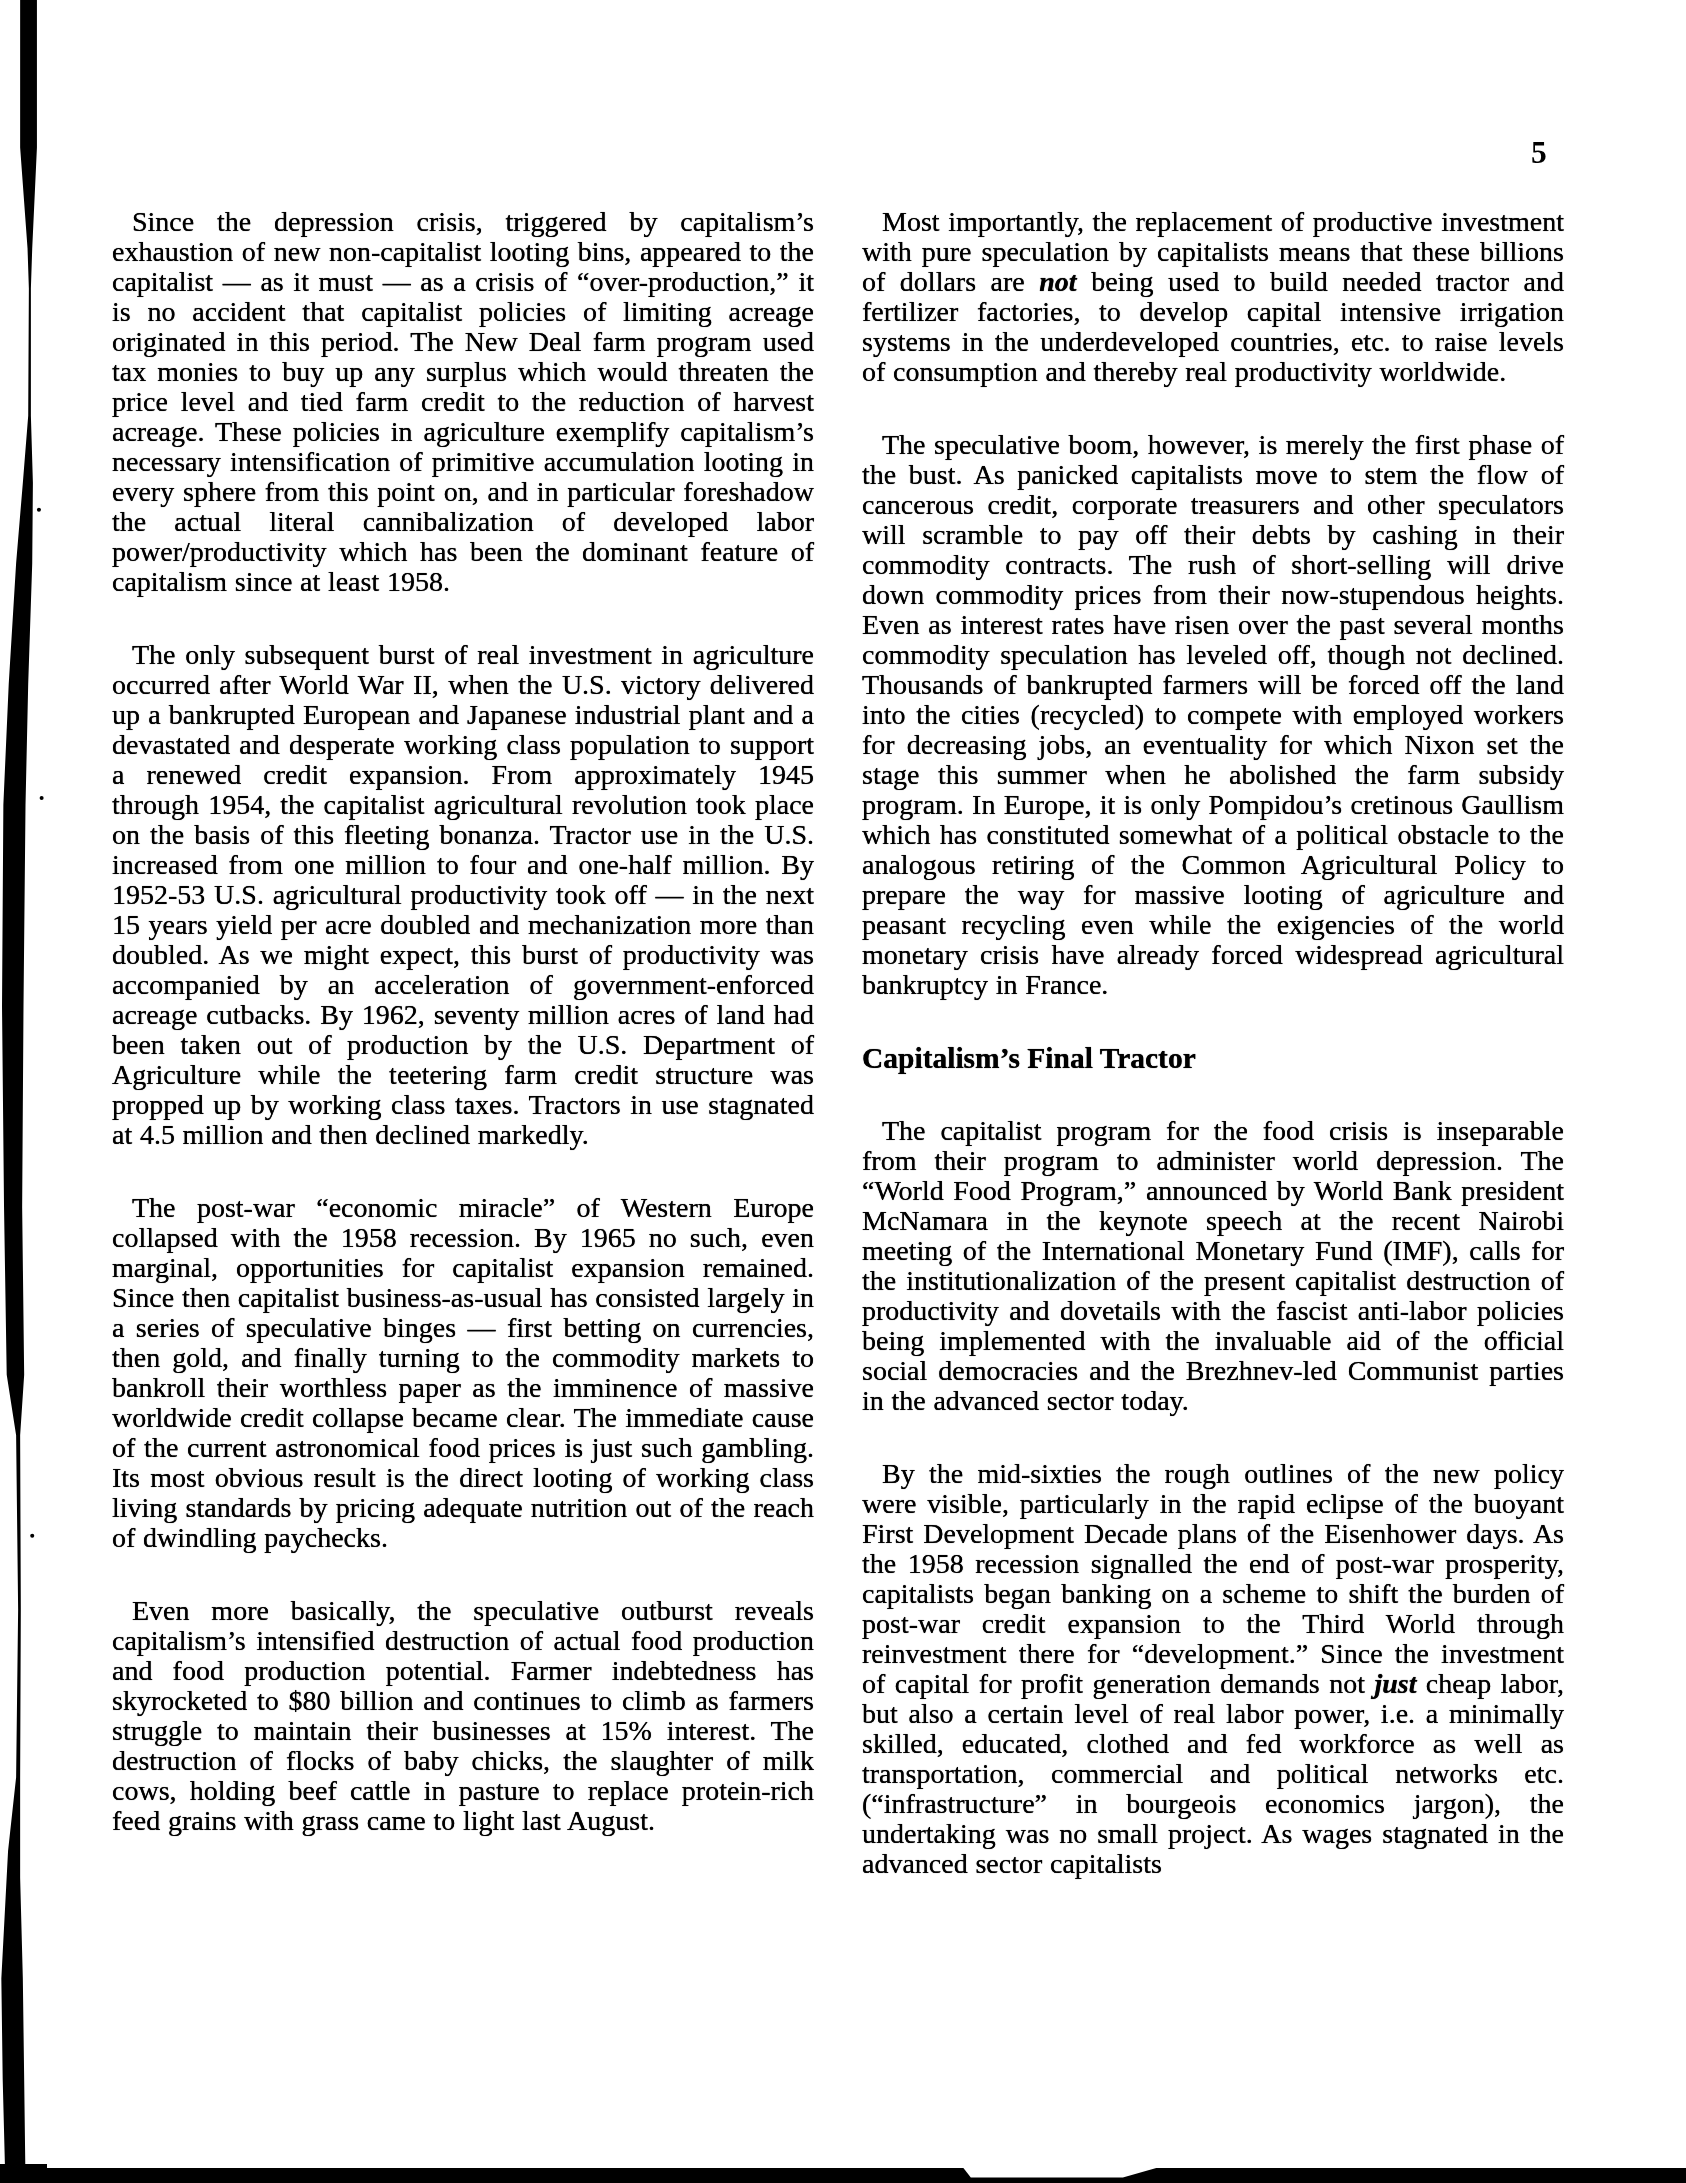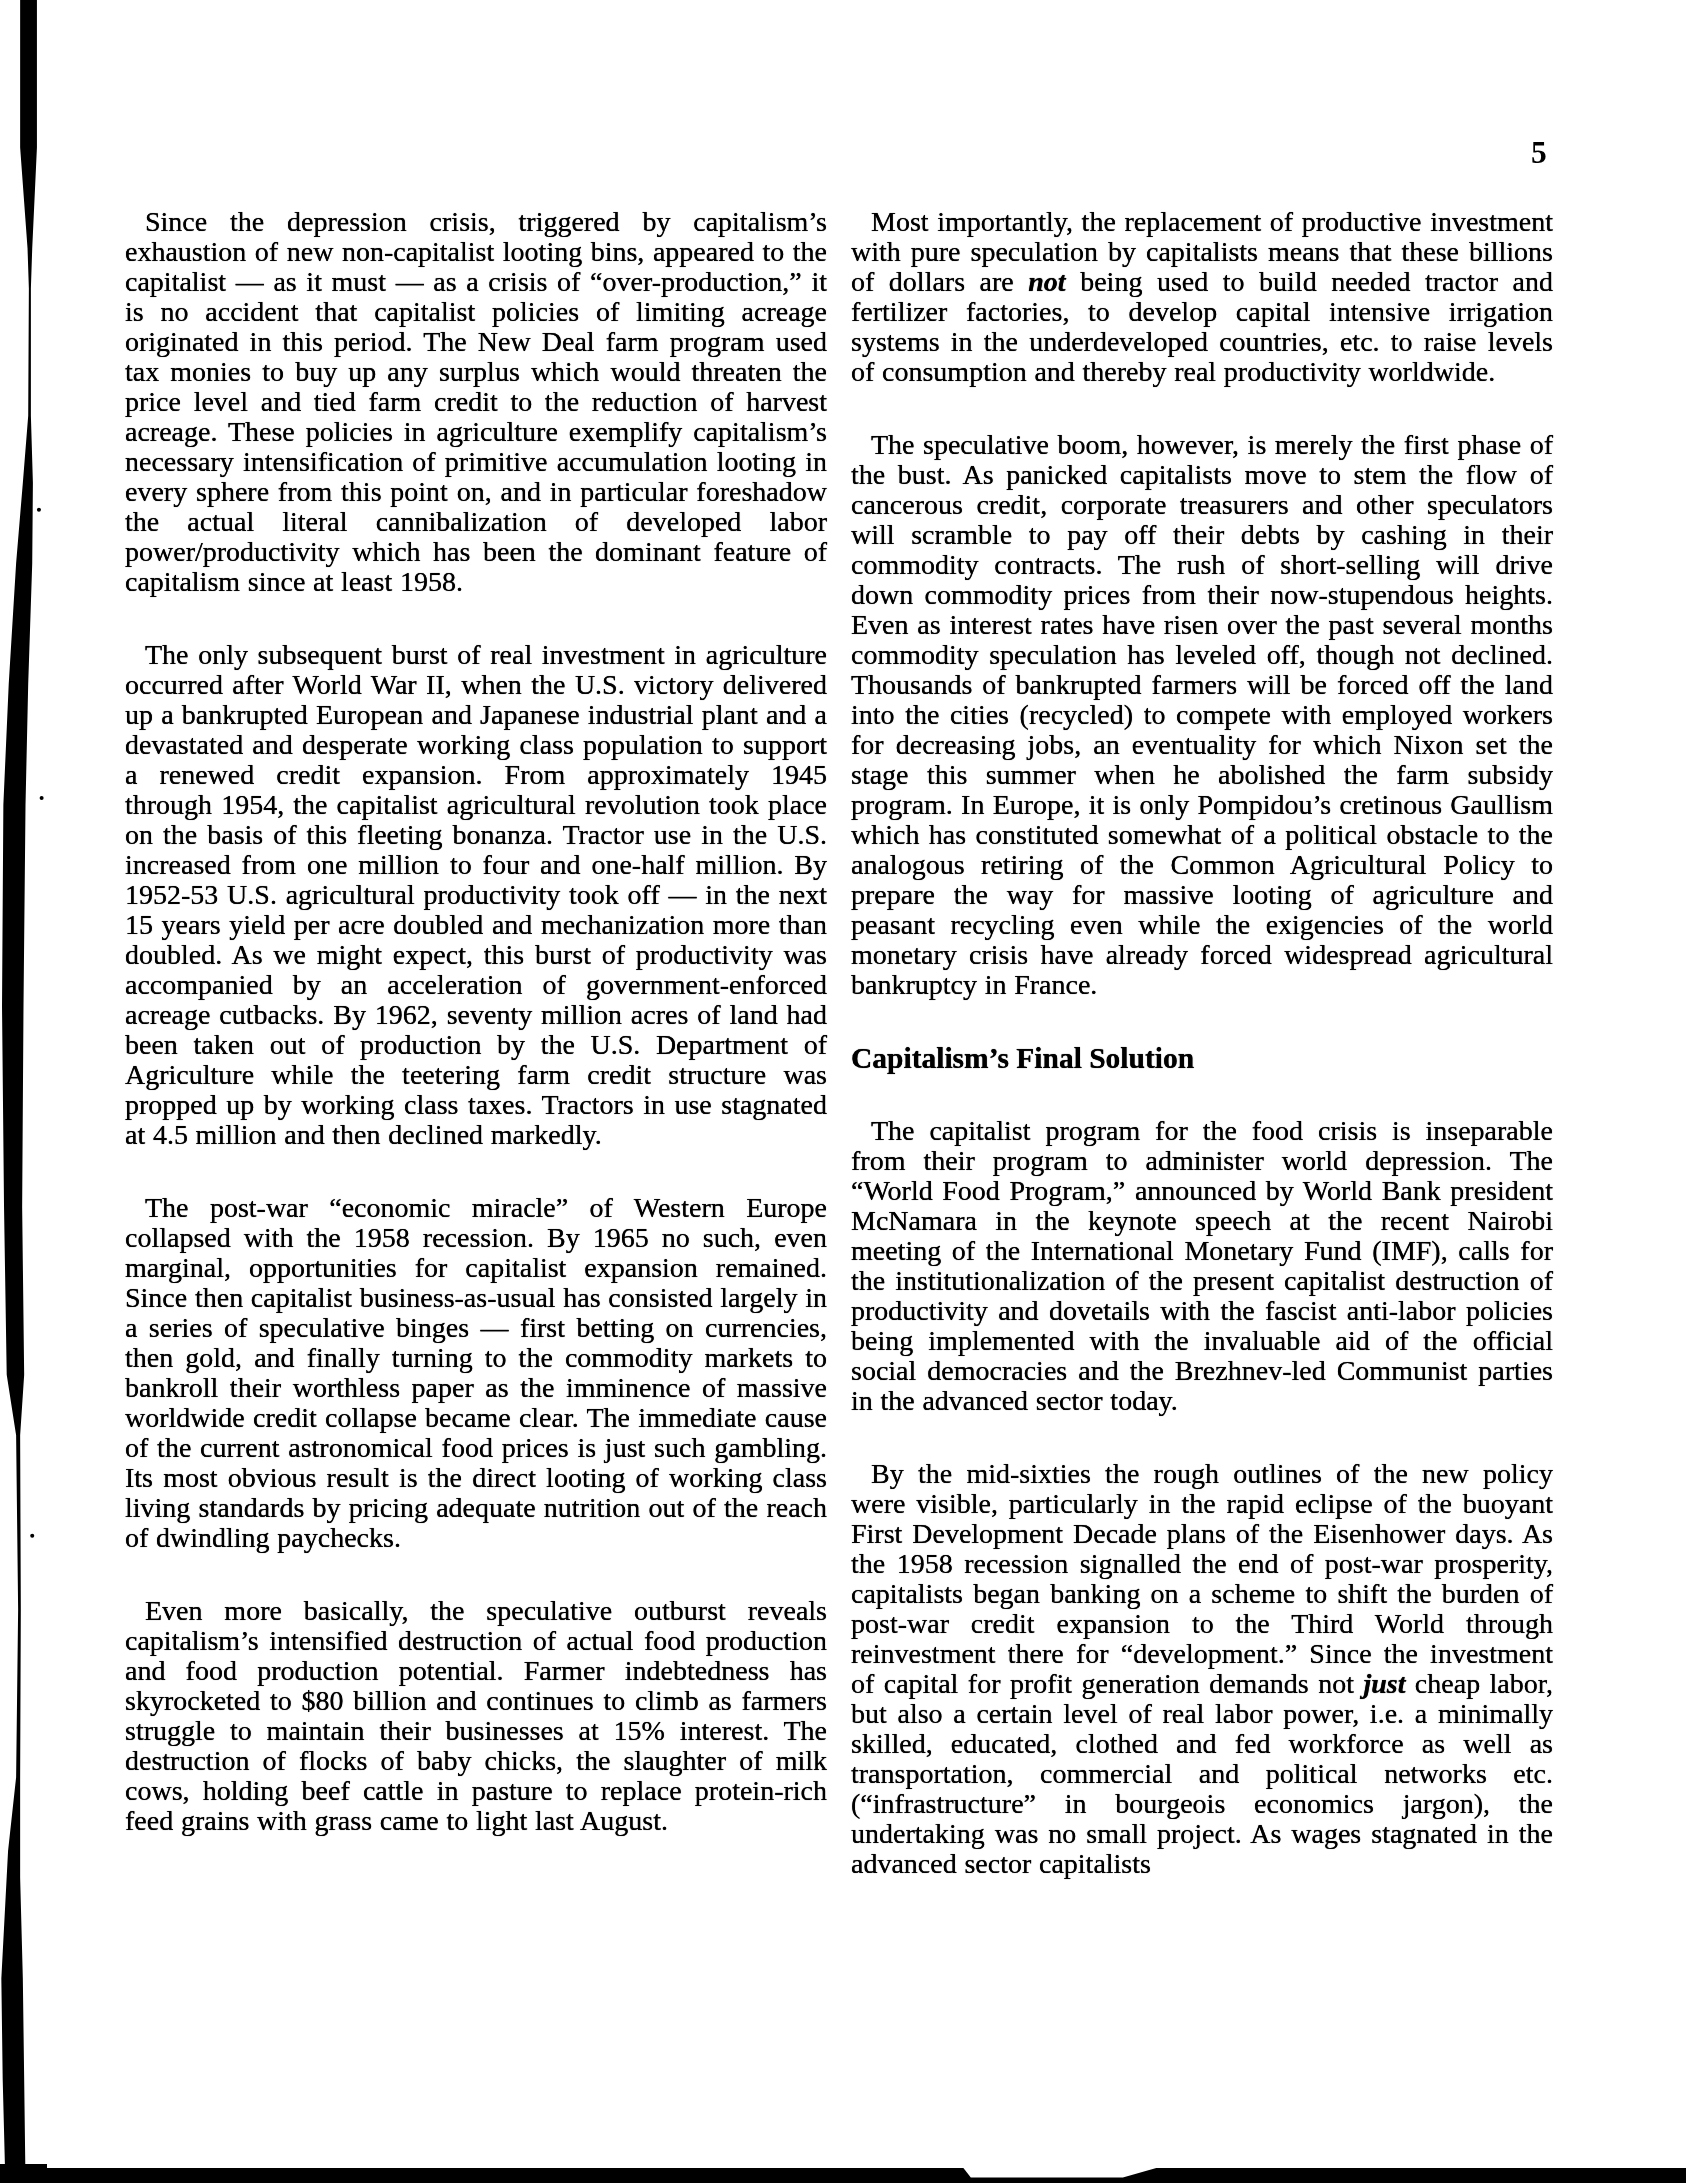--- a/index.html
+++ b/index.html
@@ -20,24 +20,24 @@
     position: absolute;
     top: 135px;
     left: 1531px;
     font-size: 31.5px;
     font-weight: bold;
     letter-spacing: 0;
   }
   .columns {
     position: absolute;
     top: 207px;
-    left: 125px;
+    left: 112px;
     width: 1451px;
     display: flex;
-    gap: 24px;
+    gap: 48px;
   }
   .col {
     width: 702px;
     flex: 0 0 702px;
   }
   .col p {
     margin: 0 0 43px 0;
     font-size: 28px;
     line-height: 30px;
     text-align: justify;
@@ -106,21 +106,21 @@
       <p>The only subsequent burst of real investment in agriculture occurred after World War II, when the U.S. victory delivered up a bankrupted European and Japanese industrial plant and a devastated and desperate working class population to support a renewed credit expansion. From approximately 1945 through 1954, the capitalist agricultural revolution took place on the basis of this fleeting bonanza. Tractor use in the U.S. increased from one million to four and one-half million. By 1952-53 U.S. agricultural productivity took off — in the next 15 years yield per acre doubled and mechanization more than doubled. As we might expect, this burst of productivity was accompanied by an acceleration of government-enforced acreage cutbacks. By 1962, seventy million acres of land had been taken out of production by the U.S. Department of Agriculture while the teetering farm credit structure was propped up by working class taxes. Tractors in use stagnated at 4.5 million and then declined markedly.</p>
       <p>The post-war “economic miracle” of Western Europe collapsed with the 1958 recession. By 1965 no such, even marginal, opportunities for capitalist expansion remained. Since then capitalist business-as-usual has consisted largely in a series of speculative binges — first betting on currencies, then gold, and finally turning to the commodity markets to bankroll their worthless paper as the imminence of massive worldwide credit collapse became clear. The immediate cause of the current astronomical food prices is just such gambling. Its most obvious result is the direct looting of working class living standards by pricing adequate nutrition out of the reach of dwindling paychecks.</p>
       <p>Even more basically, the speculative outburst reveals capitalism’s intensified destruction of actual food production and food production potential. Farmer indebtedness has skyrocketed to $80 billion and continues to climb as farmers struggle to maintain their businesses at 15% interest. The destruction of flocks of baby chicks, the slaughter of milk cows, holding beef cattle in pasture to replace protein-rich feed grains with grass came to light last August.</p>
     </div>
 
     <div class="col">
       <p><span>Most importantly, the replacement of productive investment with pure speculation by capitalists means that these billions of dollars are </span><b>not</b><span> being used to build needed tractor and fertilizer factories, to develop capital intensive irrigation systems in the underdeveloped countries, etc. to raise levels of consumption and thereby real productivity worldwide.</span></p>
 
       <p>The speculative boom, however, is merely the first phase of the bust. As panicked capitalists move to stem the flow of cancerous credit, corporate treasurers and other speculators will scramble to pay off their debts by cashing in their commodity contracts. The rush of short-selling will drive down commodity prices from their now-stupendous heights. Even as interest rates have risen over the past several months commodity speculation has leveled off, though not declined. Thousands of bankrupted farmers will be forced off the land into the cities (recycled) to compete with employed workers for decreasing jobs, an eventuality for which Nixon set the stage this summer when he abolished the farm subsidy program. In Europe, it is only Pompidou’s cretinous Gaullism which has constituted somewhat of a political obstacle to the analogous retiring of the Common Agricultural Policy to prepare the way for massive looting of agriculture and peasant recycling even while the exigencies of the world monetary crisis have already forced widespread agricultural bankruptcy in France.</p>
 
-      <h2 class="section-heading">Capitalism’s Final Solution</h2>
+      <h2 class="section-heading">Capitalism’s Final Tractor</h2>
 
       <p>The capitalist program for the food crisis is inseparable from their program to administer world depression. The “World Food Program,” announced by World Bank president McNamara in the keynote speech at the recent Nairobi meeting of the International Monetary Fund (IMF), calls for the institutionalization of the present capitalist destruction of productivity and dovetails with the fascist anti-labor policies being implemented with the invaluable aid of the official social democracies and the Brezhnev-led Communist parties in the advanced sector today.</p>
 
       <p><span>By the mid-sixties the rough outlines of the new policy were visible, particularly in the rapid eclipse of the buoyant First Development Decade plans of the Eisenhower days. As the 1958 recession signalled the end of post-war prosperity, capitalists began banking on a scheme to shift the burden of post-war credit expansion to the Third World through reinvestment there for “development.” Since the investment of capital for profit generation demands not </span><b>just</b><span> cheap labor, but also a certain level of real labor power, i.e. a minimally skilled, educated, clothed and fed workforce as well as transportation, commercial and political networks etc. (“infrastructure” in bourgeois economics jargon), the undertaking was no small project. As wages stagnated in the advanced sector capitalists</span></p>
     </div>
 
   </div>
 
   <svg class="left-artifact" viewBox="0 0 70 3255" preserveAspectRatio="none">
     <path fill="#000000" d="

